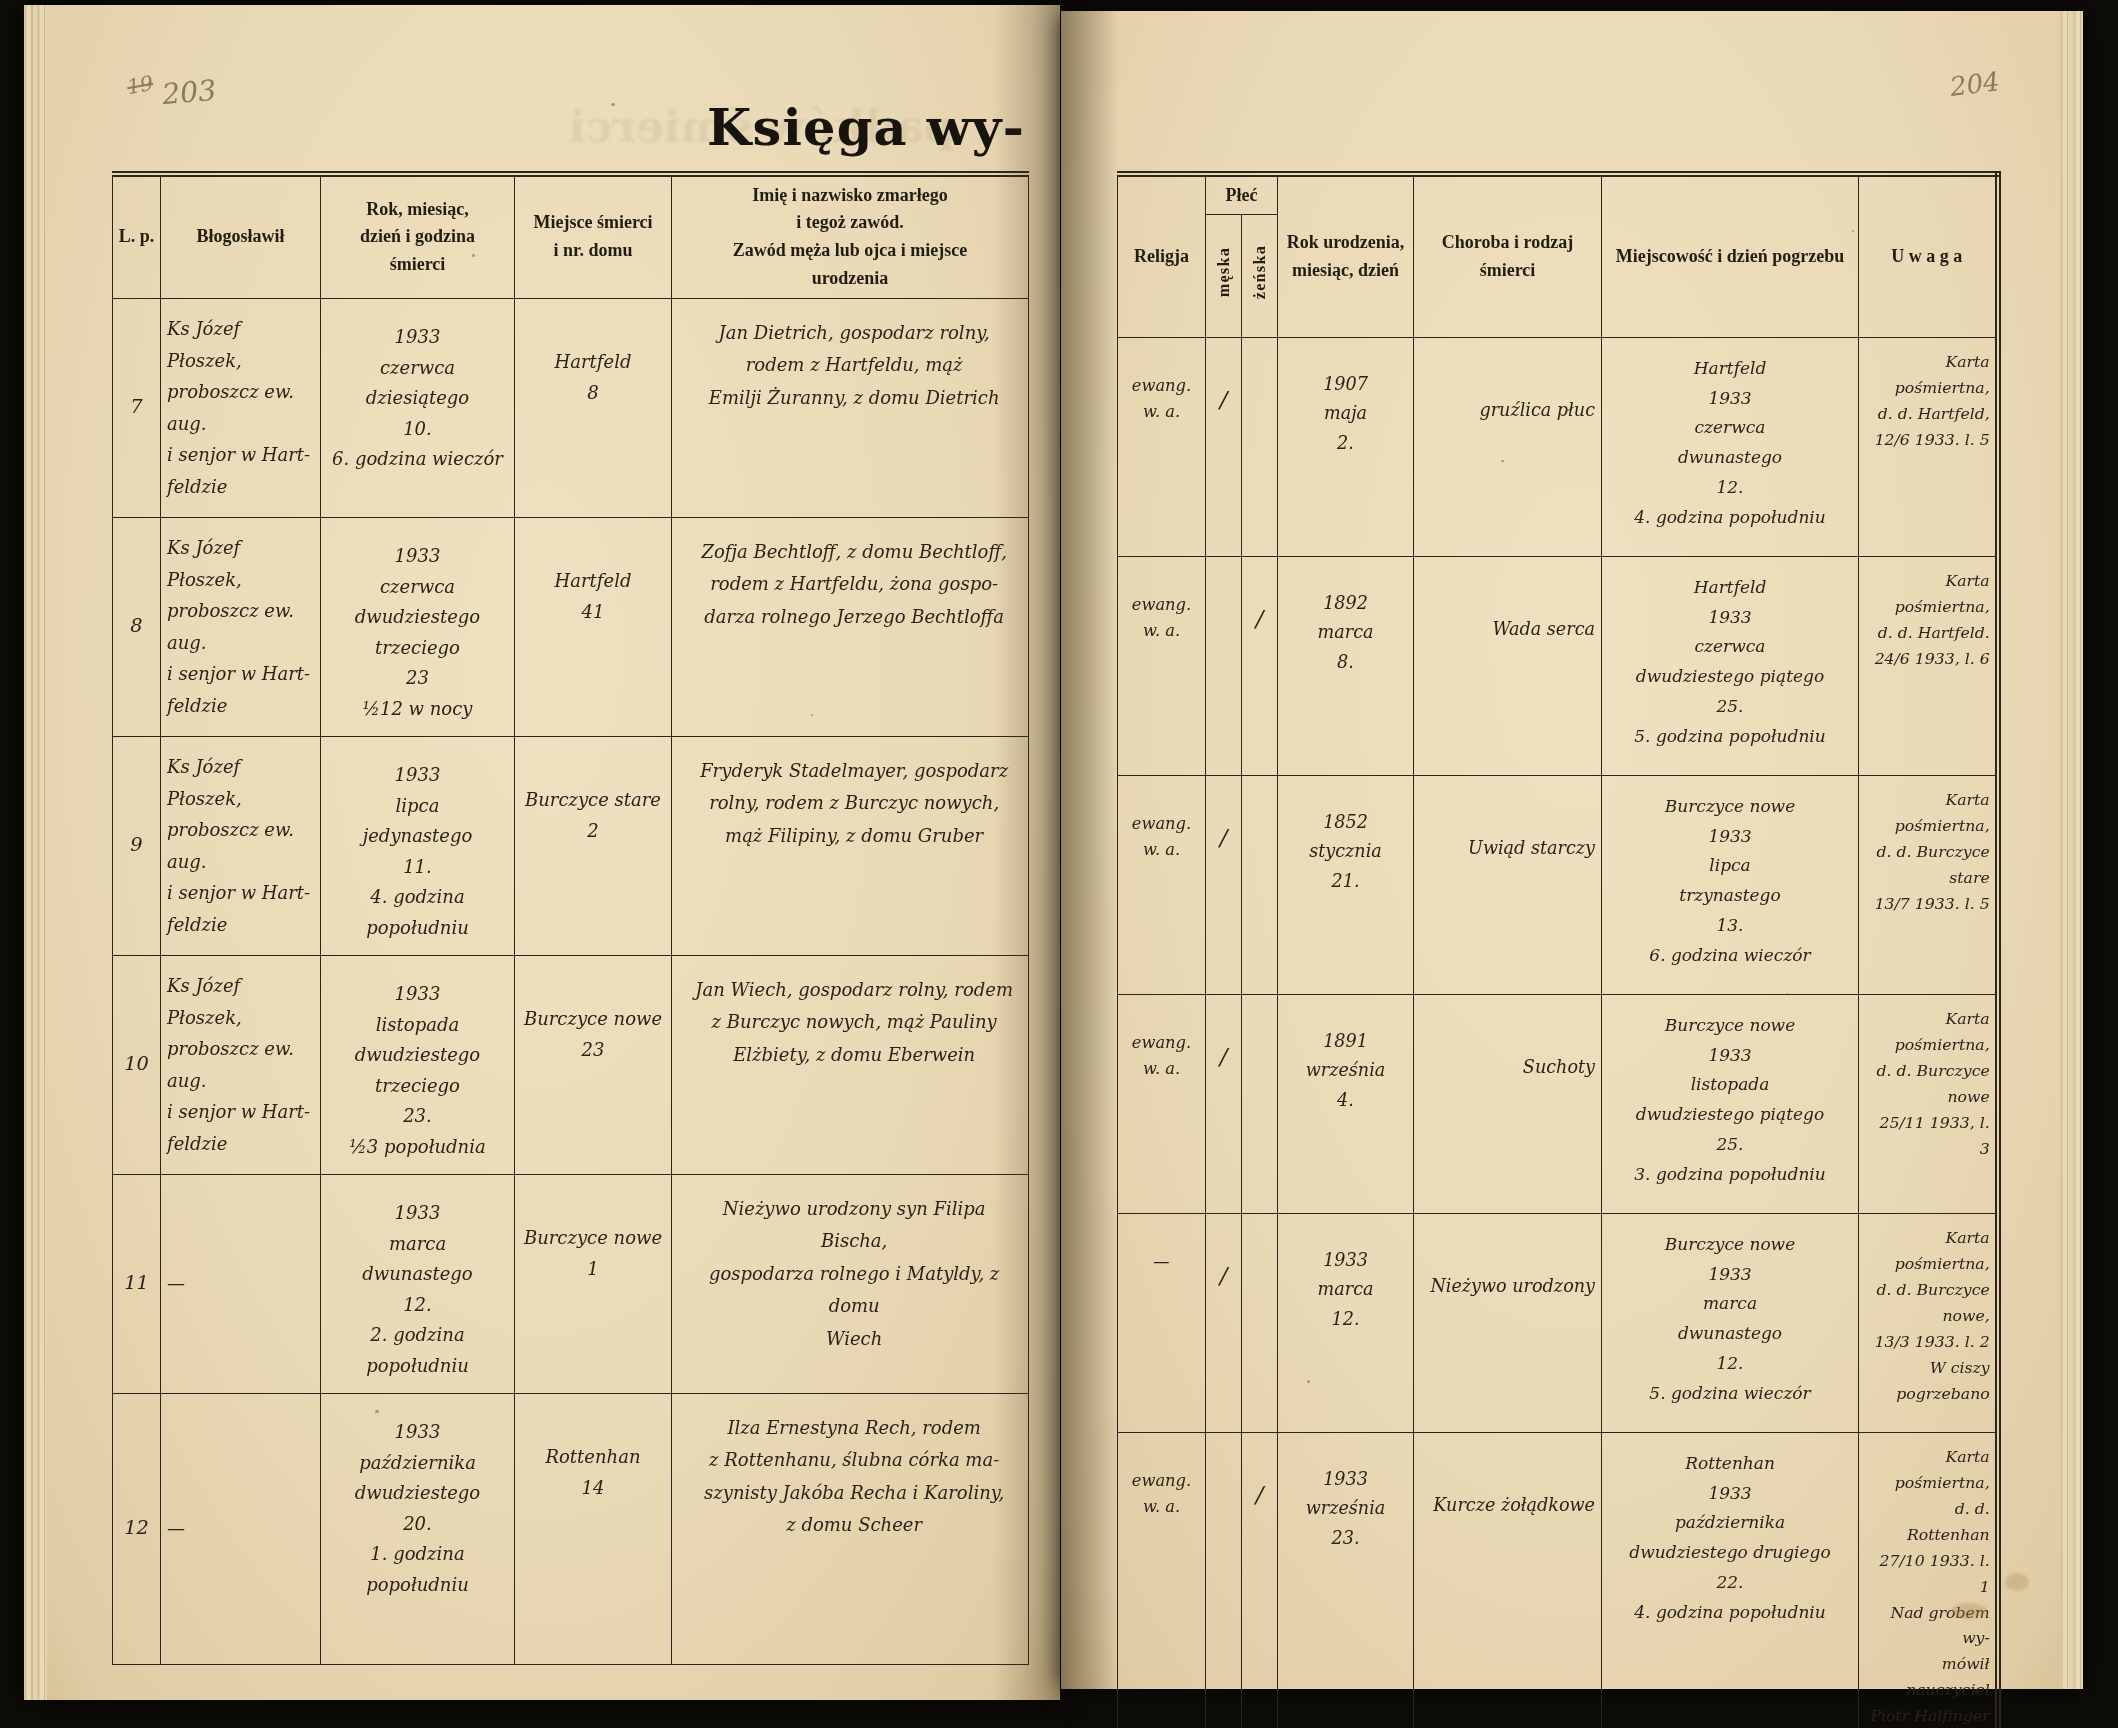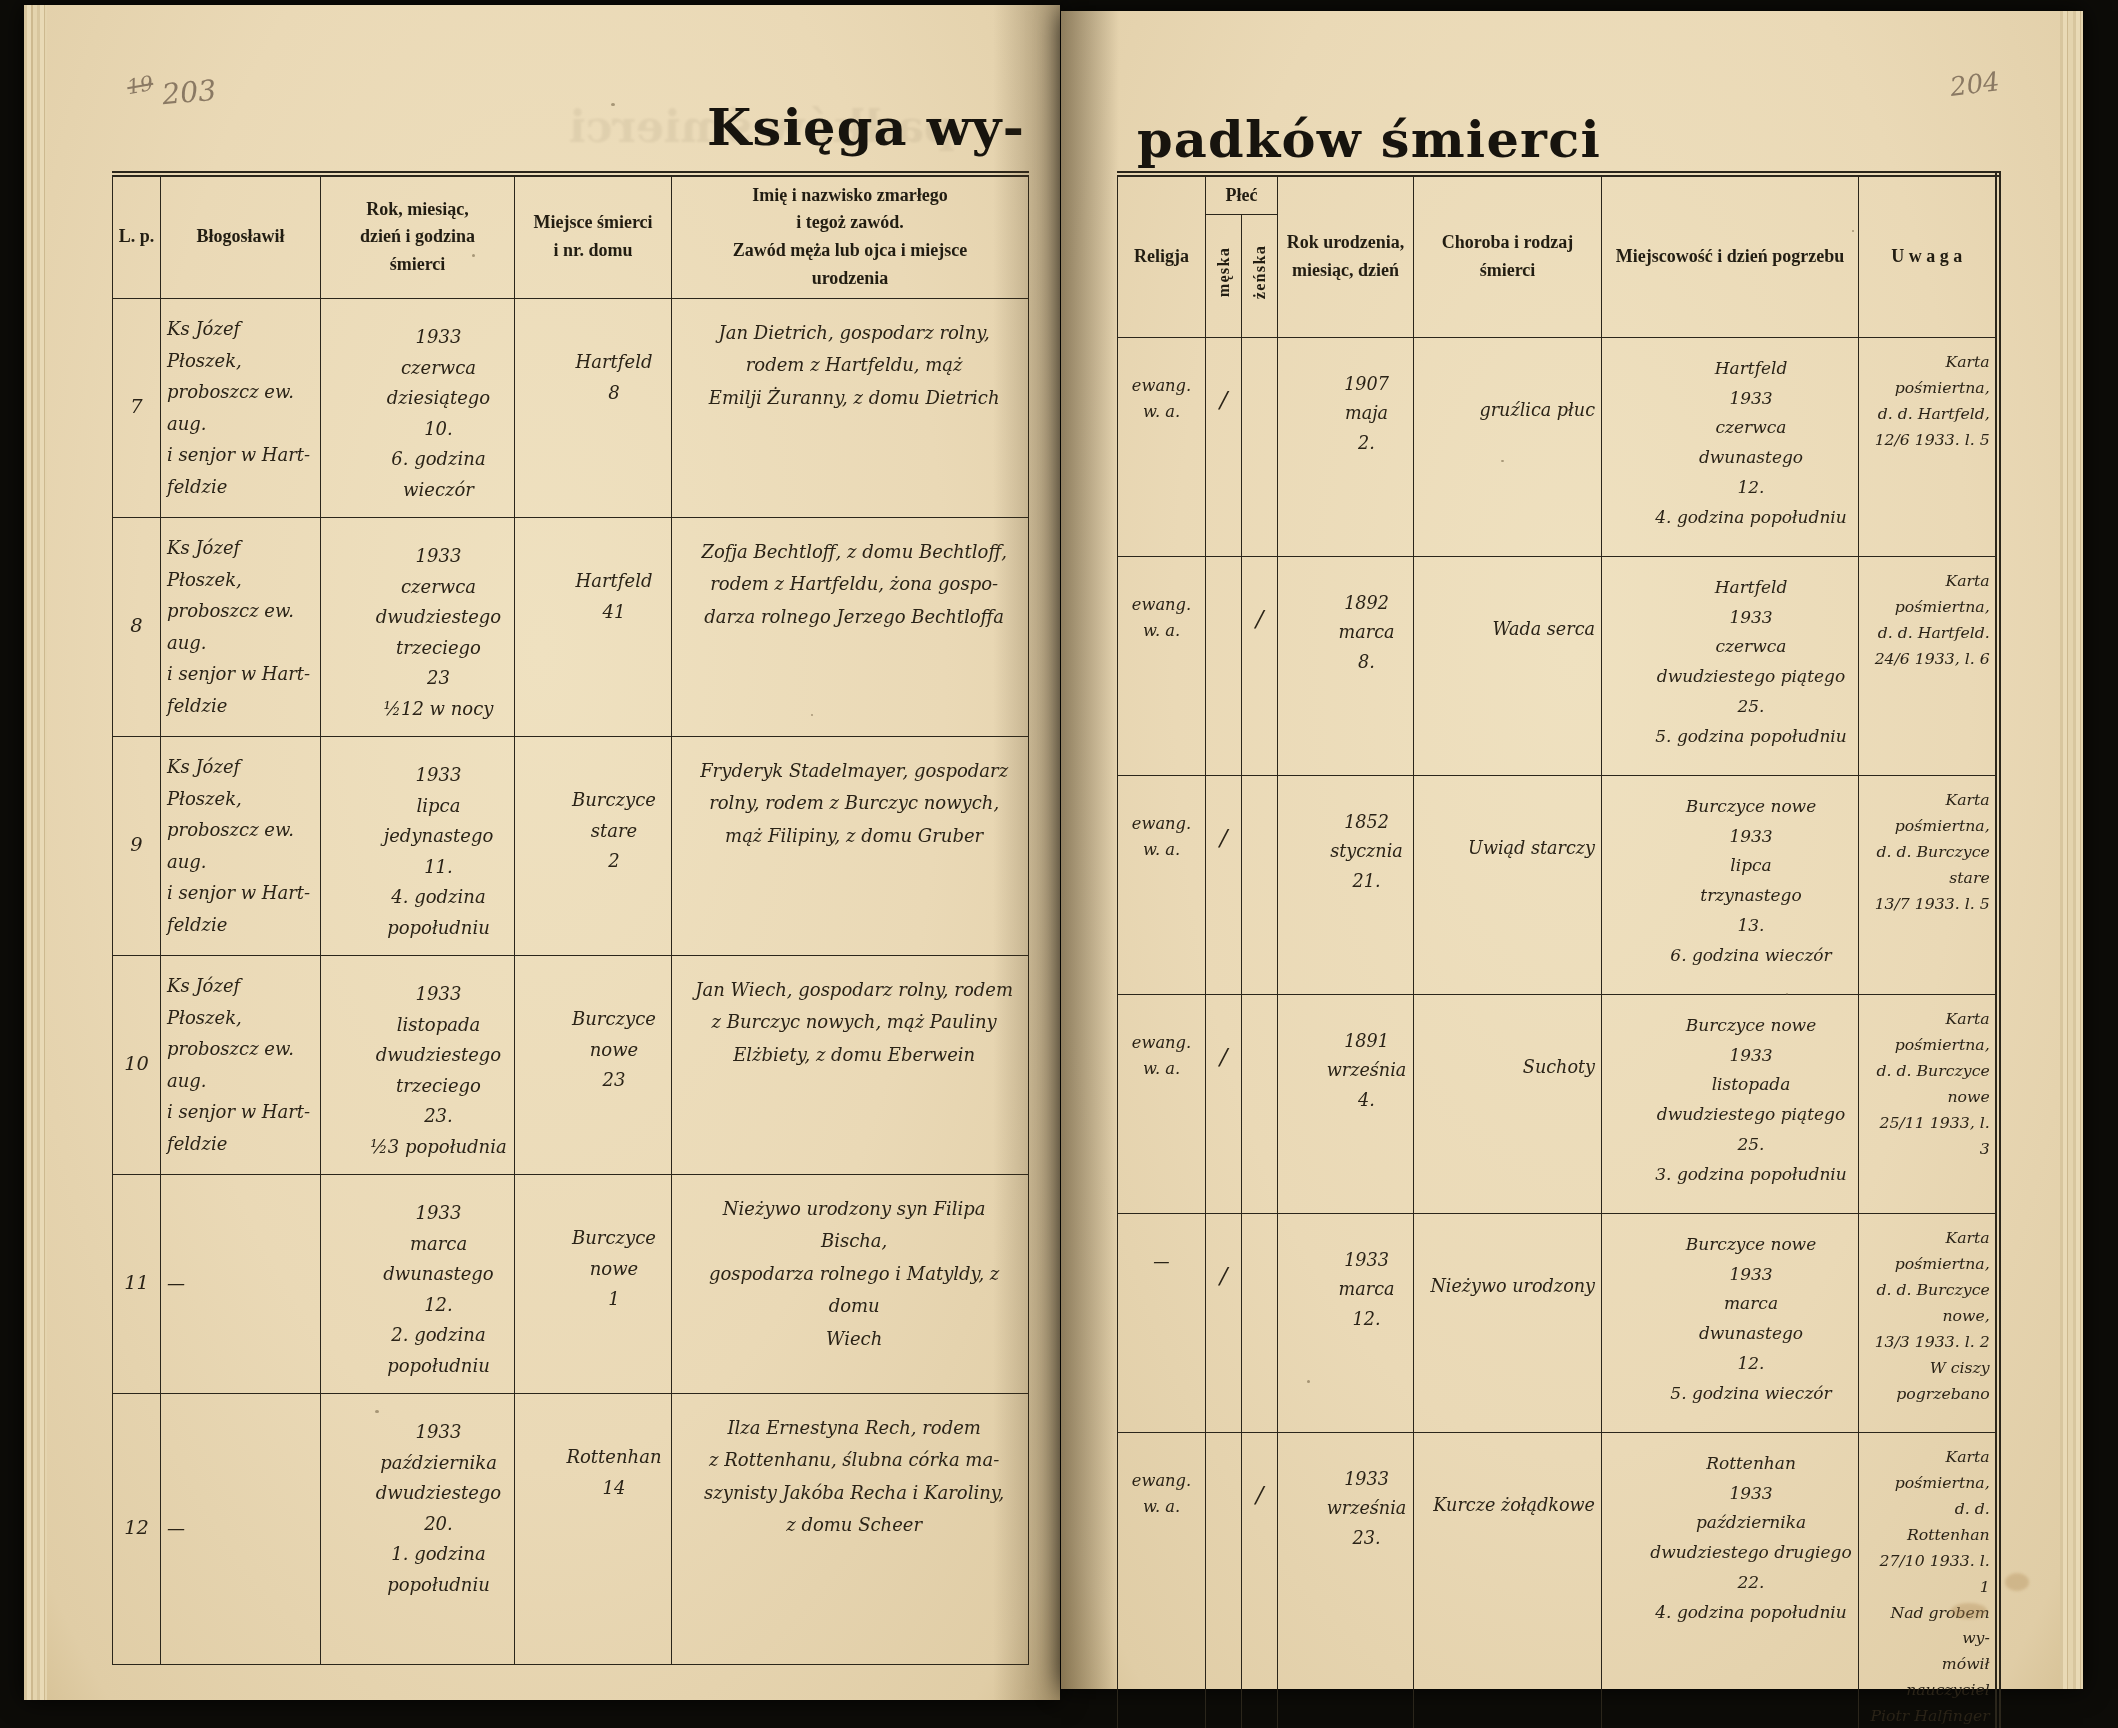--- a/index.html
+++ b/index.html
@@ -62,21 +62,21 @@
   }
   thead tr.subrow th{border-top:1.2px solid #6b6350;}
   th.sex-top{border-bottom:1.2px solid #6b6350;margin-top:12px;}
   tbody td{
     border-top:1.2px solid #55503e;border-bottom:1.2px solid #55503e;
     vertical-align:top;font-size:18px;line-height:1.7;padding:3.6px 6px;
   }
   tbody tr{height:219px;}
   tbody tr:last-child{height:auto;}
   
-  td.c{text-align:center;padding-left:48px;}
+  td.c{text-align:center;}
   td.lp{vertical-align:middle;text-align:center;font-size:19.4px;}
   td.blessed{vertical-align:middle;text-align:left;line-height:1.75;}
   td.date{padding-top:23px;}
   td.place{padding-top:48px;}
   td.deceased{padding-top:18px;text-align:center;padding-left:18px;padding-right:9.7px;line-height:1.8;font-size:18px;}
   td.religion{padding-top:35px;text-align:center;font-size:16.3px;line-height:1.6;}
   td.sex{padding-top:42px;text-align:center;font-size:23px;}
   td.sexm, th.sexm{border-right:1.2px solid #6b6350;}
   td.birth{padding-top:31.5px;font-size:17.6px;}
   td.disease{padding-top:58px;text-align:right;padding-left:15.7px;font-size:17.6px;}
@@ -218,21 +218,20 @@
 szynisty Jakóba Recha i Karoliny,
 z domu Scheer</td>
       </tr>
     </tbody>
   </table>
 </div>
 
 <div class="page" id="right-page">
   <div class="leaf-edges"></div>
   <div class="corner-num pencil" id="num-204">204</div>
-  <div class="title" id="title-right">padków śmierci</div>
 
   <table class="register" id="right-table">
     <colgroup>
       <col style="width:88px">
         <col style="width:36px">
         <col style="width:36px">
         <col style="width:136px">
         <col style="width:188px">
         <col style="width:257px">
         <col style="width:139px">

